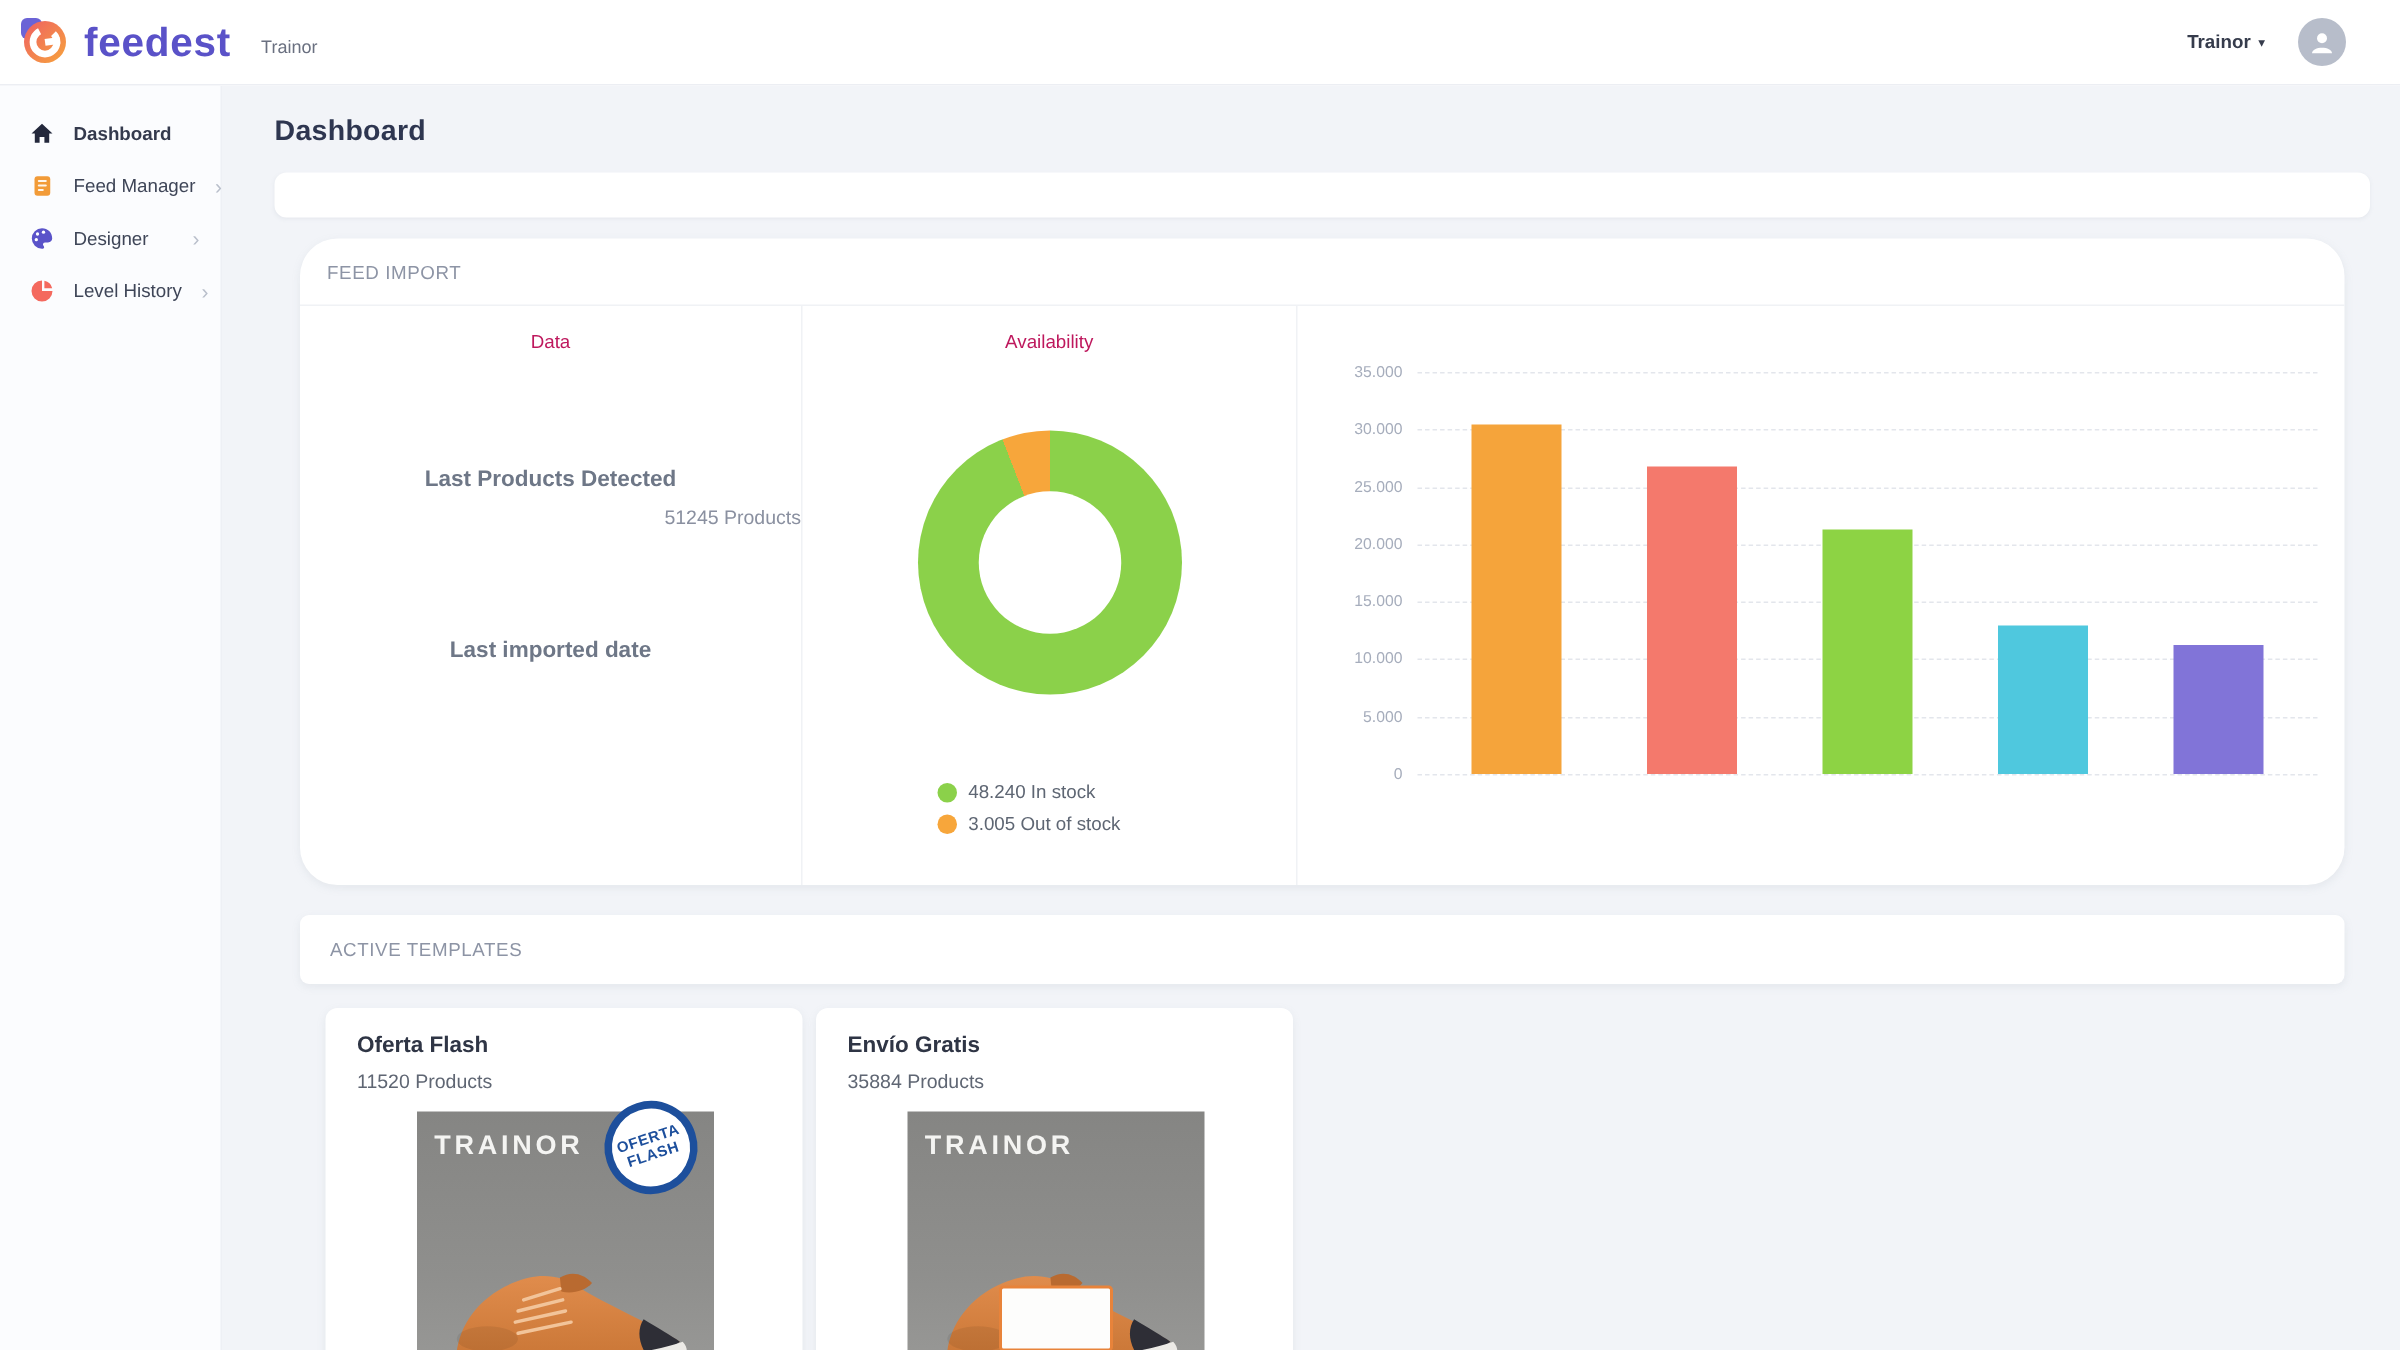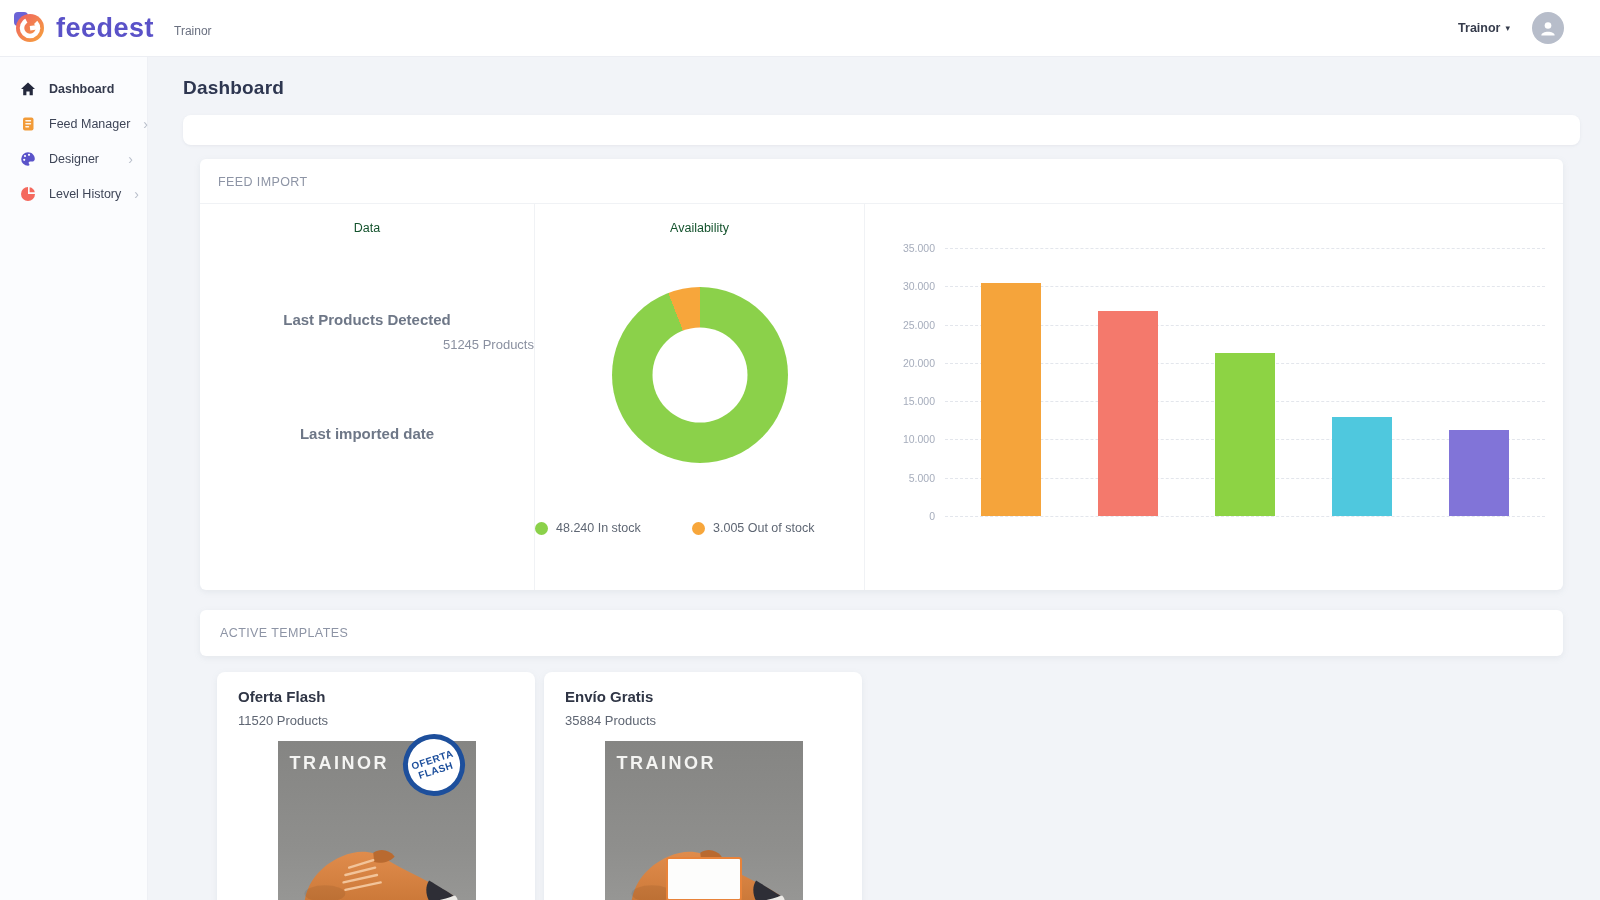--- a/index.html
+++ b/index.html
@@ -33,42 +33,42 @@
   .side-icon{ width:16px; height:16px; flex:0 0 16px; display:flex; }
   
   .main{ position:absolute; top:57px; left:148px; width:1452px; padding:20px 20px 0 35px; }
   .page-title{ font-size:19px; font-weight:bold; color:#2e3650; letter-spacing:.2px; }
   .toolbar-strip{
     margin-top:16px; height:30px; background:#ffffff; border-radius:8px;
     box-shadow:0 1px 3px rgba(140,152,164,.12);
   }
   .card{ background:#ffffff; border-radius:6px; box-shadow:0 2px 6px rgba(140,152,164,.13); }
   
-  .feed-card{ margin:14px 17px 0 17px; }
+  .feed-card{ margin:14px 17px 0 17px;border-radius:25px; }
   .card-head{ padding:16px 18px 14px 18px; font-size:12.5px; color:#8d94a5; letter-spacing:.4px; border-bottom:1px solid #f0f2f5; }
   .cols{ display:flex; min-height:386px; }
   .col{ padding-top:14px; }
-  .col-title{ text-align:center; font-size:12.5px; color:#14532d; padding-top:3px; }
+  .col-title{ text-align:center; font-size:12.5px; color:#be185d; padding-top:3px; }
   .col-data{ width:335px; border-right:1px solid #f0f2f5; }
   .col-availability{ width:330px; border-right:1px solid #f0f2f5; }
   .col-chart{ flex:1; padding-right:18px; }
   
   .lp-label{ margin-top:76px; text-align:center; font-size:15px; font-weight:bold; color:#6e7787; }
   .lp-value{ margin-top:9px; text-align:right; font-size:13px; color:#8a90a0;padding-left:15px; }
   .li-label{ margin-top:73px; text-align:center; font-size:15px; font-weight:bold; color:#6e7787; }
   .date-box{
     margin:13px auto 0 auto; width:296px; border:1px dashed #d9dde4; border-radius:4px;
     padding:7px 0 8px 0; display:flex; flex-direction:column; gap:3px; align-items:center;
   }
   .date-row{ display:flex; align-items:center; gap:6px; font-size:12.5px; color:#6c7484; }
   
   .donut-wrap{ display:flex; justify-content:center; margin-top:52px; }
   .donut{ width:176px; height:176px; border-radius:50%; position:relative; }
   .donut-hole{ position:absolute; left:50%; top:50%; width:95px; height:95px; transform:translate(-50%,-50%); background:#ffffff; border-radius:50%; }
-  .legend{ margin-top:58px; display:flex; flex-direction:row; gap:7px; align-items:center; }
+  .legend{ margin-top:58px; display:flex; flex-direction:column; gap:7px; align-items:center; }
   .legend-row{ display:flex; align-items:center; gap:8px; font-size:12.5px; color:#5e6673; width:150px; }
   .legend-row .dot{ width:13px; height:13px; border-radius:50%; flex:0 0 13px; }
   
   .bar-plot{ position:relative; height:268px; margin:30px 0 0 80px; }
   .gridline{ position:absolute; left:0; right:0; border-top:1px dashed #e3e6ec; }
   .ytick{ position:absolute; left:-66px; width:56px; text-align:right; transform:translateY(-50%); font-size:10.5px; color:#a6adbc; }
   .bars{ position:absolute; left:0; right:0; top:0; bottom:0; display:flex; align-items:flex-end; justify-content:space-around; padding:0 8px; }
   .bar-slot{ flex:1; display:flex; justify-content:center; align-items:flex-end; height:100%; }
   .bar{ width:60px; }
   

